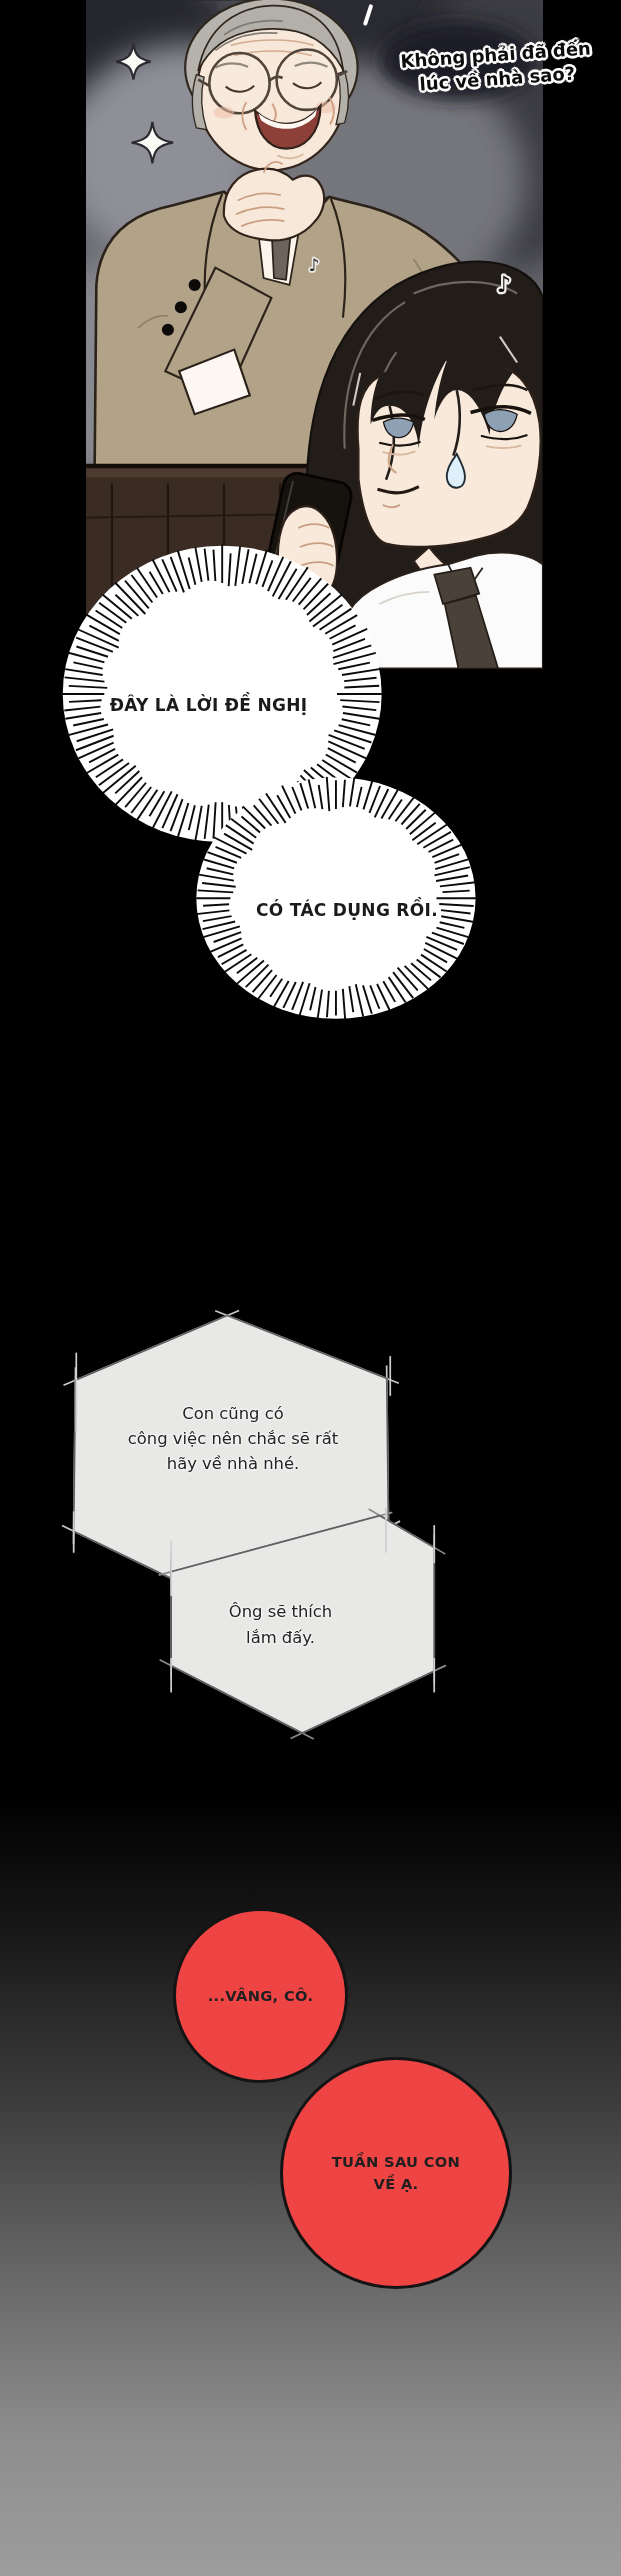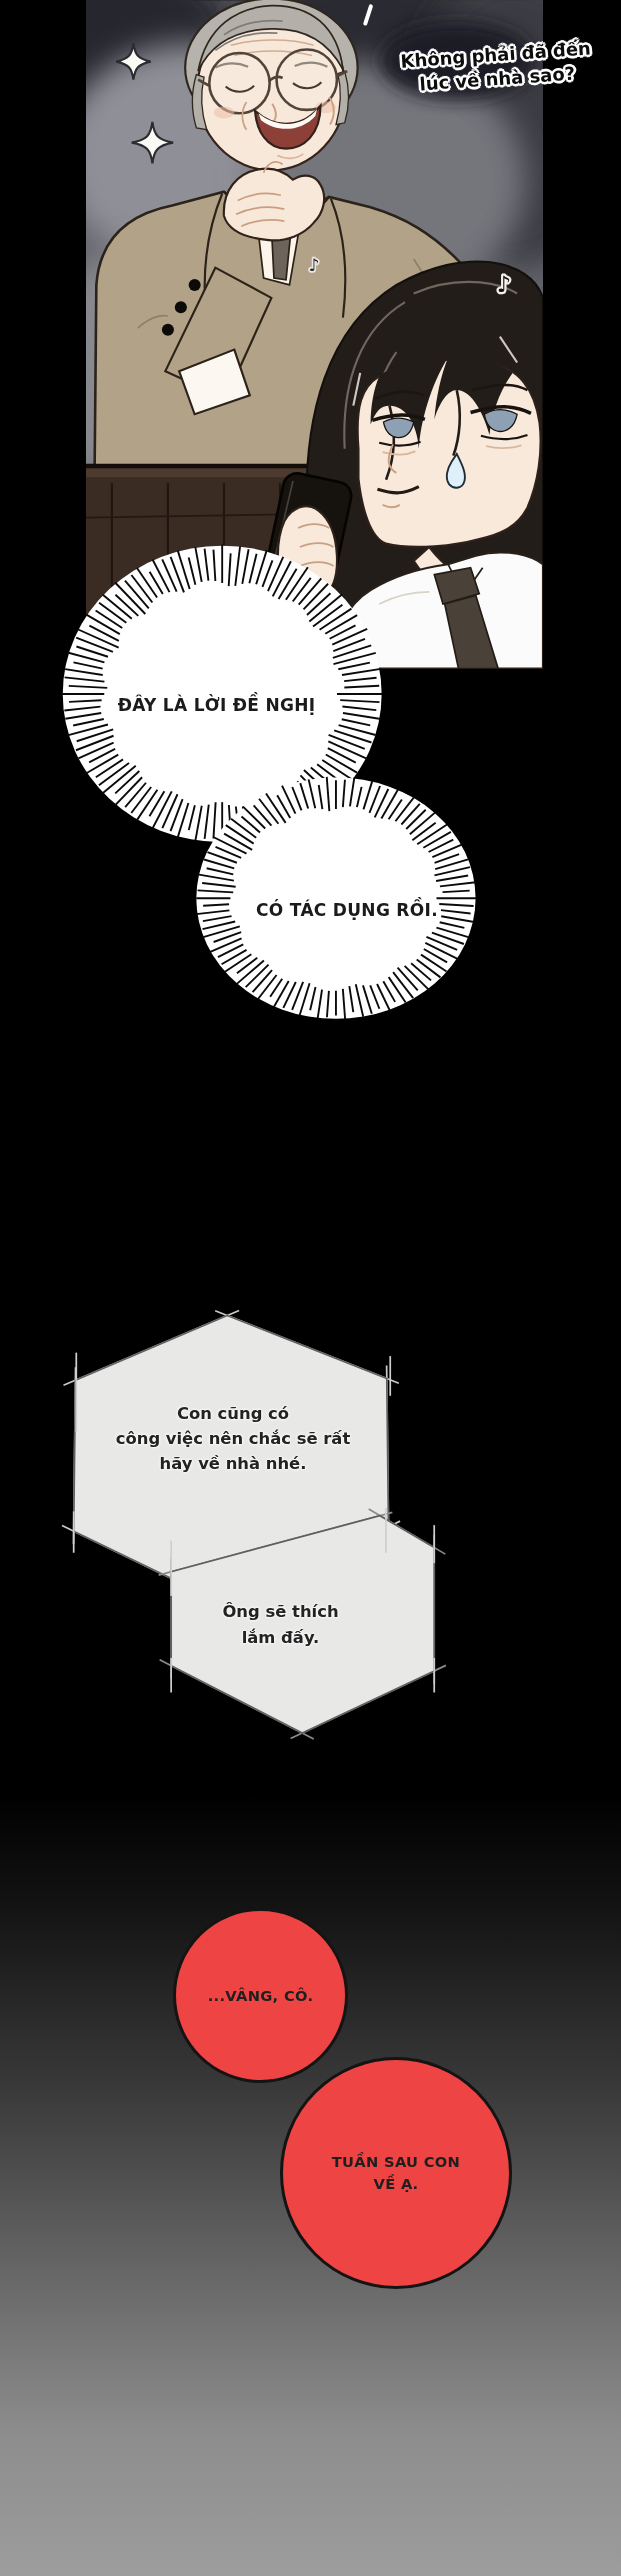--- a/index.html
+++ b/index.html
@@ -10,24 +10,24 @@
   .panel{position:absolute;left:86px;top:0;width:457px;height:669px;}
   .dialogue{position:absolute;left:367px;top:43px;width:259px;text-align:center;
     transform:rotate(-4deg);font-weight:bold;font-size:18px;line-height:24px;color:#0d0d0d;
     text-shadow:-1.7px -1.7px 0 #fff,1.7px -1.7px 0 #fff,-1.7px 1.7px 0 #fff,1.7px 1.7px 0 #fff,
       0 -2.6px 0 #fff,0 2.6px 0 #fff,-2.6px 0 0 #fff,2.6px 0 0 #fff,0 0 3.5px #fff;}
   .dialogue-slash{position:absolute;left:366px;top:3.5px;width:4.3px;height:22.4px;background:#fff;
     transform:rotate(18deg);border-radius:2.6px;}
   .bubbles-svg{position:absolute;left:17px;top:500px;}
   .thought-text{position:absolute;text-align:center;color:#1b1b1b;font-weight:bold;
     font-size:17px;line-height:27px;letter-spacing:0.3px;}
-  .tb1{left:74px;top:692px;width:285px;}
+  .tb1{left:66px;top:692px;width:285px;}
   .tb2{left:198px;top:897px;width:298px;line-height:26px;}
   .hex-svg{position:absolute;left:26px;top:1294px;}
-  .hex-text{position:absolute;text-align:center;color:#232323;font-size:16.4px;font-weight:bold;
+  .hex-text{position:absolute;text-align:center;color:#232323;font-size:16.4px;font-weight:normal;
     text-shadow:0 0 2.6px rgba(255,255,255,.95),0 0 4.3px rgba(255,255,255,.8),0 0 1.7px #fff;}
   .hx1{left:82px;top:1401px;width:302px;line-height:25px;}
   .hx2{left:177px;top:1599px;width:207px;line-height:26px;}
   .round-bubble{position:absolute;background:#ef4444;border:3px solid #141414;border-radius:50%;
     display:flex;align-items:center;justify-content:center;text-align:center;
     color:#1f1f1f;font-weight:bold;font-size:14.7px;line-height:21.6px;letter-spacing:0.3px;}
   .rb1{left:173px;top:1908px;width:169px;height:169px;}
   .rb2{left:280px;top:2057px;width:226px;height:226px;}
 </style>
 </head>

